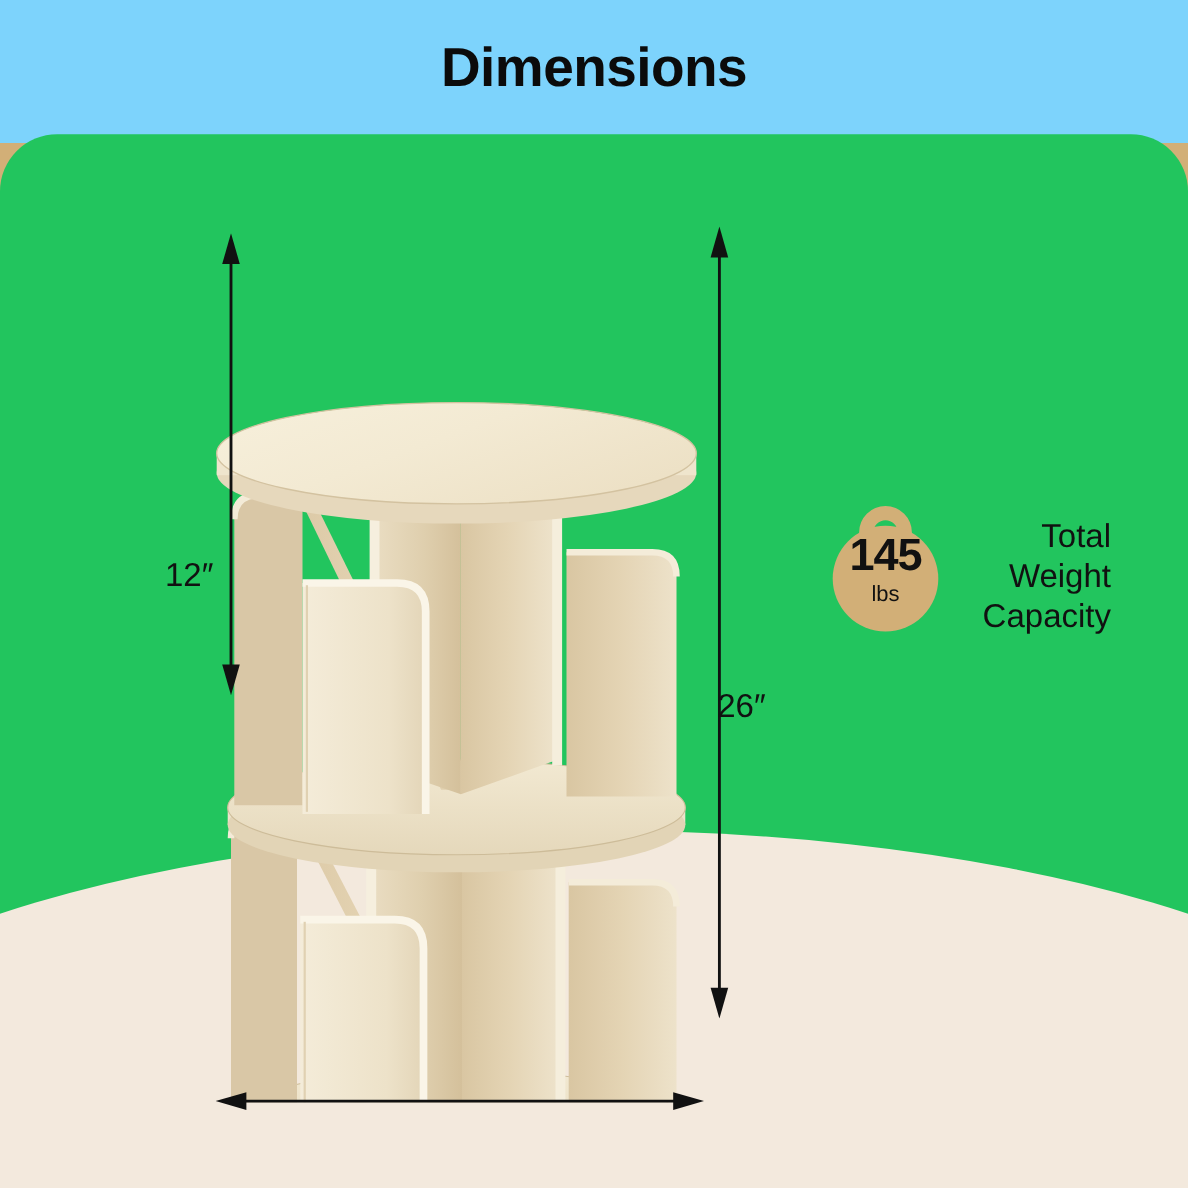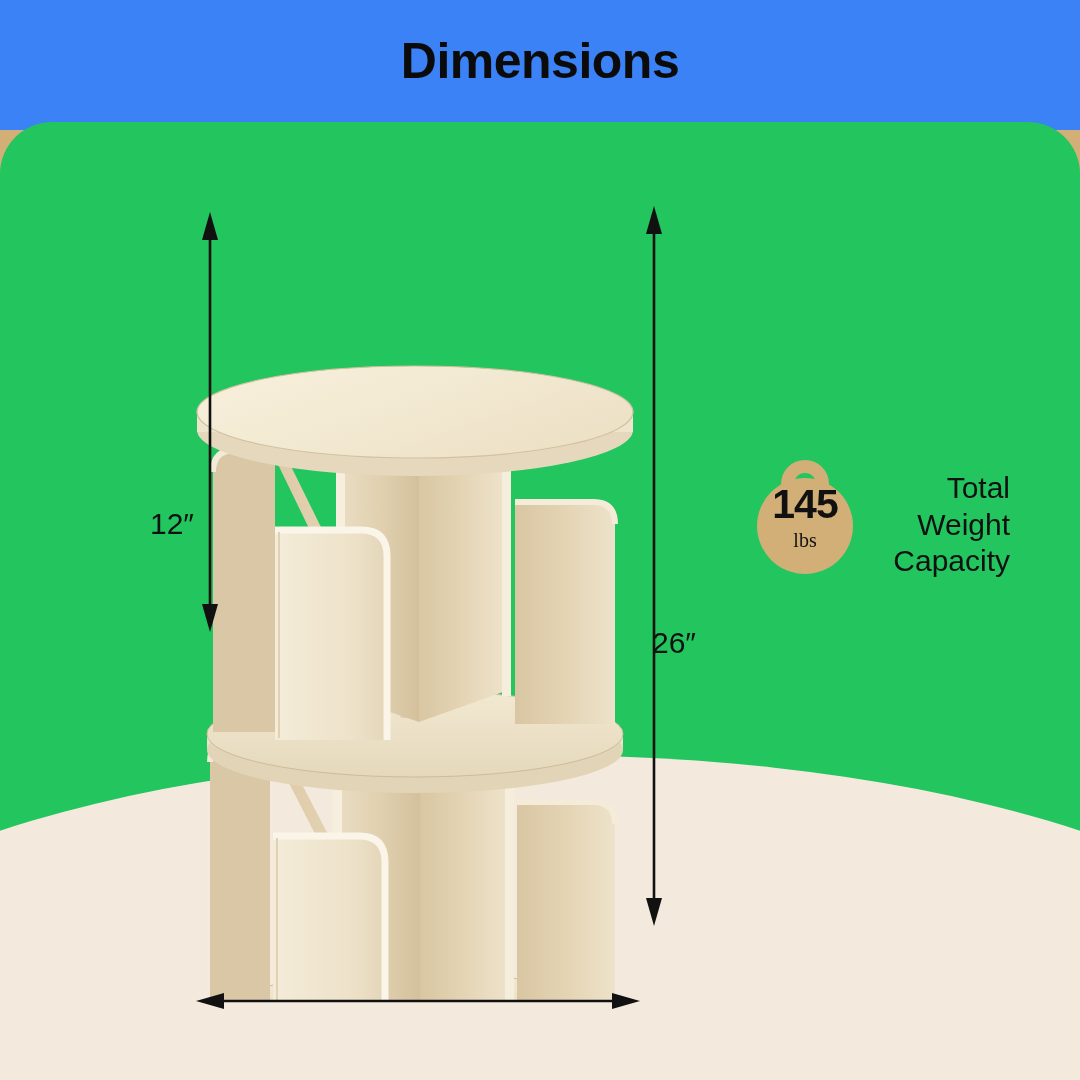--- a/index.html
+++ b/index.html
@@ -6,21 +6,21 @@
   body{
     width:1080px;height:1080px;
     background:#D2AF77;
     font-family:"Liberation Sans", sans-serif;
     overflow:hidden;
     position:relative;
   }
   
   #header{
     position:absolute;left:0;top:0;width:1080px;height:130px;
-    background:#3b82f6;
+    background:#7dd3fc;
     display:flex;align-items:flex-start;justify-content:center;
   }
   #page-title{
     margin-top:32px;
     font-size:50px;font-weight:bold;color:#0B0B0B;
     letter-spacing:-0.5px;
   }
   
   #card{
     position:absolute;left:0;top:122px;width:1080px;height:958px;
@@ -54,21 +54,21 @@
     display:flex;align-items:center;
   }
   #badge{position:relative;width:120px;height:148px;}
   #badge svg{display:block;}
   #badge-text{
     position:absolute;left:0;top:44px;width:120px;
     display:flex;flex-direction:column;align-items:center;
     line-height:1;
   }
   #badge-value{font-size:41px;font-weight:bold;color:#111;letter-spacing:-1px;}
-  #badge-unit{font-size:20px;color:#111;margin-top:5px;font-family:Liberation Serif, serif;}
+  #badge-unit{font-size:20px;color:#111;margin-top:5px;}
   #weight-caption{
     margin-top:22px;text-align:right;
     font-size:30px;line-height:1.22;color:#111;
   }
 </style>
 </head>
 <body>
 
 <div id="header">
   <div id="page-title">Dimensions</div>

